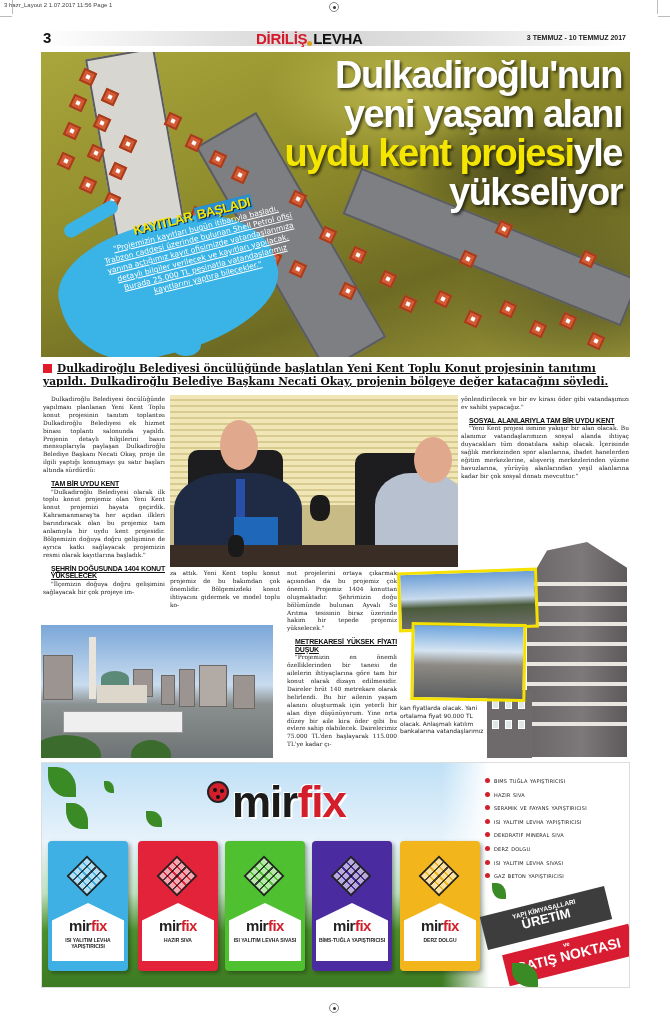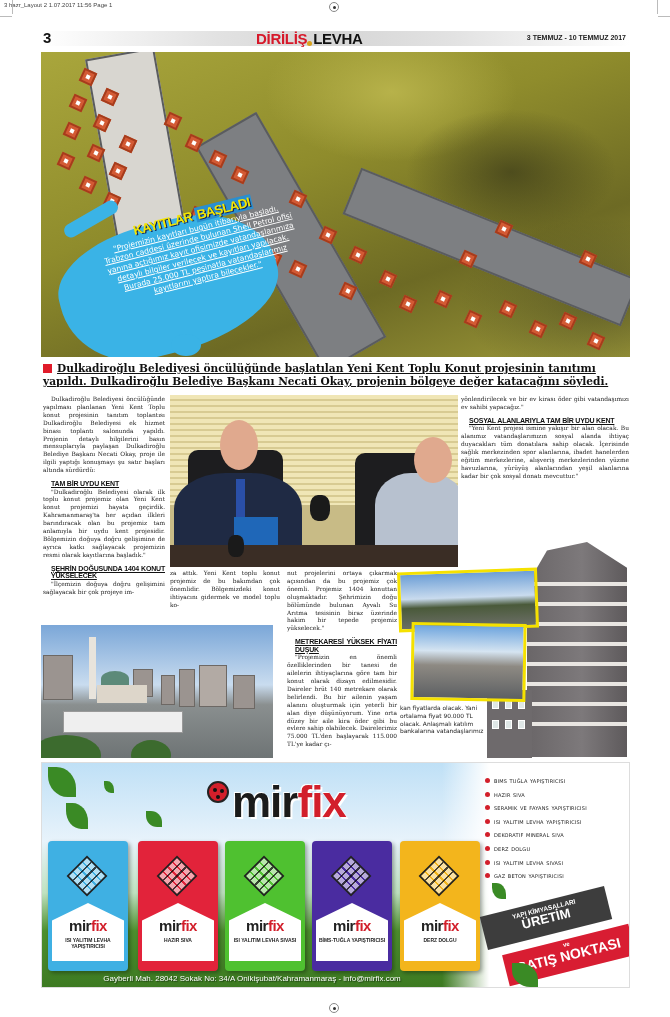--- a/index.html
+++ b/index.html
@@ -166,20 +166,26 @@
   <div class="bldg" style="left:395px;top:240px"></div>
     <div class="bldg" style="left:425px;top:260px"></div>
     <div class="bldg" style="left:460px;top:250px"></div>
   <div class="bldg" style="left:490px;top:270px"></div>
     <div class="bldg" style="left:520px;top:262px"></div>
     <div class="bldg" style="left:548px;top:282px"></div>
   <div class="bldg" style="left:420px;top:200px"></div>
     <div class="bldg" style="left:456px;top:170px"></div>
     <div class="bldg" style="left:540px;top:200px"></div>
 
+  <div class="hero-title">
+    <div>Dulkadiroğlu'nun</div>
+    <div>yeni yaşam alanı</div>
+    <div><span class="yellow">uydu kent projesi</span><span>yle</span></div>
+    <div>yükseliyor</div>
+  </div>
 
   <div class="splash-drip1"></div>
   <div class="splash"></div>
   <div class="splash-drip2"></div>
   <div class="kayit">
     <div class="kayit-head"><span>KAYITLAR</span> <span class="hl">BAŞLADI</span></div>
     <div class="kayit-body">"Projemizin kayıtları bugün itibarıyla başladı. Trabzon caddesi üzerinde bulunan Shell Petrol ofisi yanına açtığımız kayıt ofisimizde vatandaşlarımıza detaylı bilgiler verilecek ve kayıtları yapılacak. Burada 25.000 TL peşinatla vatandaşlarımız kayıtlarını yaptıra bilecekler."</div>
   </div>
 </div>
 
@@ -319,14 +325,13 @@
     <div class="t1">YAPI KİMYASALLARI</div>
     <div class="t2">ÜRETİM</div>
   </div>
   <div class="ribbon-red">
     <div class="ve">ve</div>
     <div class="t">SATIŞ NOKTASI</div>
   </div>
   <div class="leaf" style="left:450px; top:120px; width:14px; height:16px"></div>
   <div class="leaf" style="left:470px; top:200px; width:26px; height:24px"></div>
 
-  <div class="ad-footer">Gayberli Mah. 28042 Sokak No: 34/A Onikişubat/Kahramanmaraş - info@mirfix.com</div>
 </div>
 
 </body></html>

